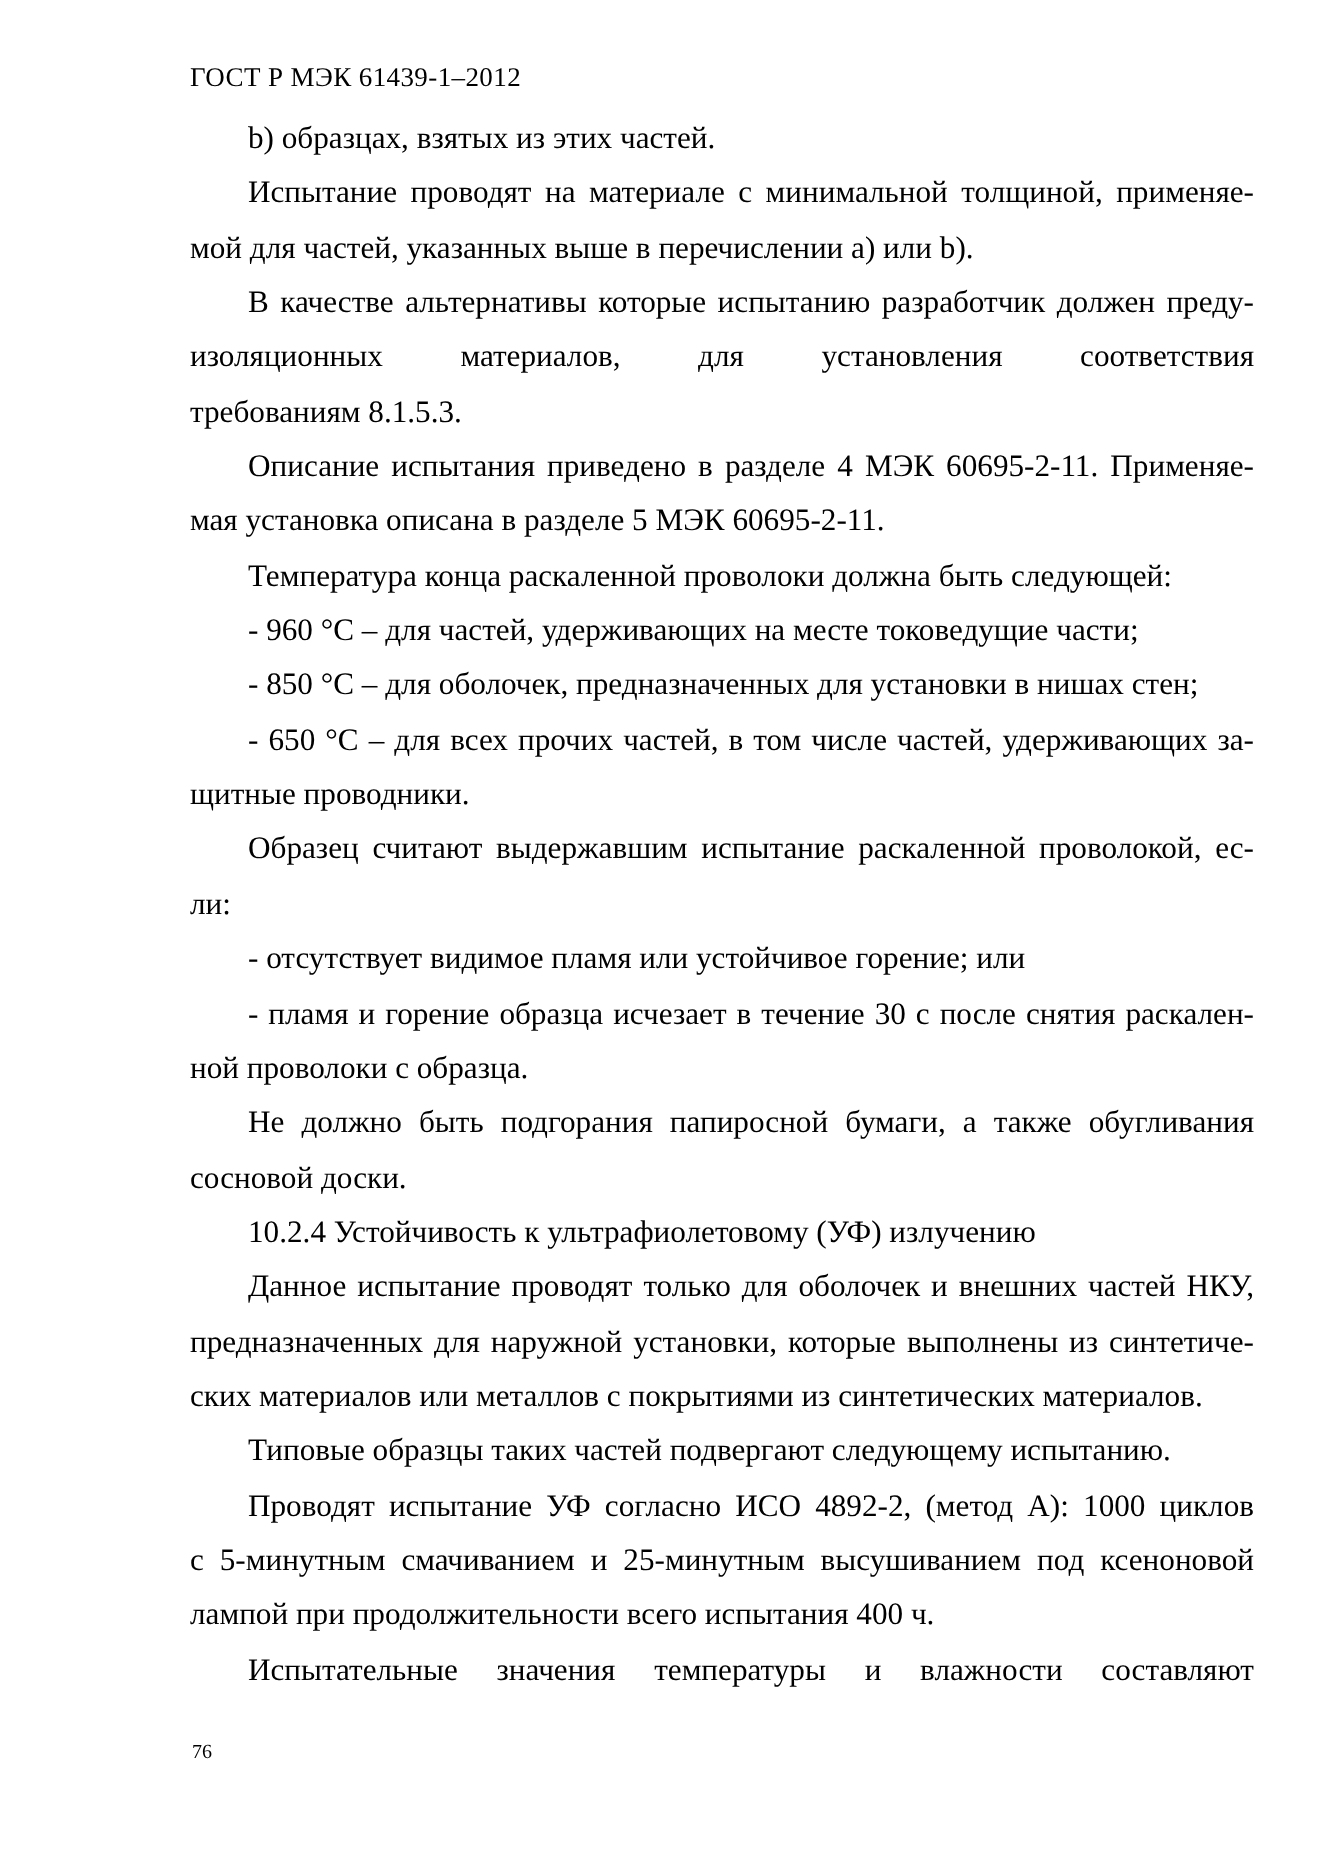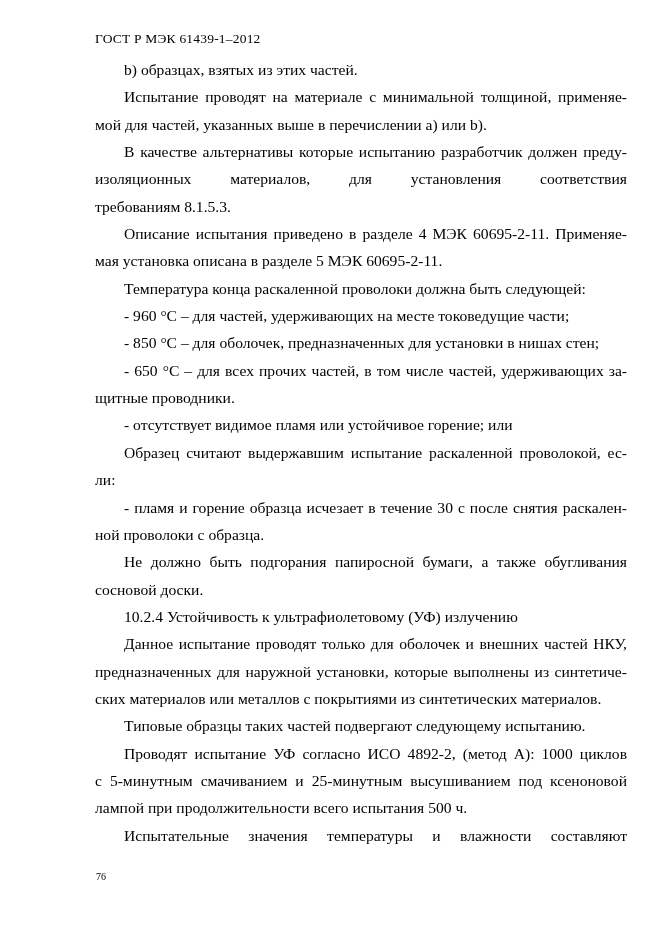--- a/index.html
+++ b/index.html
@@ -87,25 +87,25 @@
         <div class="line first last">- 960 °С – для частей, удерживающих на месте токоведущие части;</div>
       </div>
       <div class="paragraph">
         <div class="line first last">- 850 °С – для оболочек, предназначенных для установки в нишах стен;</div>
       </div>
       <div class="paragraph">
         <div class="line first">- 650 °С – для всех прочих частей, в том числе частей, удерживающих за-</div>
         <div class="line last">щитные проводники.</div>
       </div>
       <div class="paragraph">
-        <div class="line first last">- отсутствует видимое пламя или устойчивое горение; или</div>
+        <div class="line first">Образец считают выдержавшим испытание  раскаленной проволокой, ес-</div>
+        <div class="line last">ли:</div>
       </div>
       <div class="paragraph">
-        <div class="line first">Образец считают выдержавшим испытание  раскаленной проволокой, ес-</div>
-        <div class="line last">ли:</div>
+        <div class="line first last">- отсутствует видимое пламя или устойчивое горение; или</div>
       </div>
       <div class="paragraph">
         <div class="line first">- пламя и горение образца исчезает в течение 30 с после снятия раскален-</div>
         <div class="line last">ной проволоки с образца.</div>
       </div>
       <div class="paragraph">
         <div class="line first">Не должно быть подгорания папиросной бумаги, а также обугливания</div>
         <div class="line last">сосновой доски.</div>
       </div>
       <div class="paragraph">
@@ -115,21 +115,21 @@
         <div class="line first">Данное испытание проводят только для оболочек и внешних частей НКУ,</div>
         <div class="line">предназначенных для наружной установки, которые выполнены из синтетиче-</div>
         <div class="line last">ских материалов или металлов с покрытиями из синтетических материалов.</div>
       </div>
       <div class="paragraph">
         <div class="line first last">Типовые образцы таких частей подвергают следующему испытанию.</div>
       </div>
       <div class="paragraph">
         <div class="line first">Проводят испытание УФ согласно ИСО 4892-2, (метод А): 1000 циклов</div>
         <div class="line">с 5-минутным смачиванием и 25-минутным высушиванием под ксеноновой</div>
-        <div class="line last">лампой при продолжительности всего испытания 500 ч.</div>
+        <div class="line last">лампой при продолжительности всего испытания 400 ч.</div>
       </div>
       <div class="paragraph">
         <div class="line first">Испытательные значения температуры и влажности составляют</div>
       </div>
     </div>
 
   <div class="doc-footer">76</div>
 </div>
 
 </body></html>

